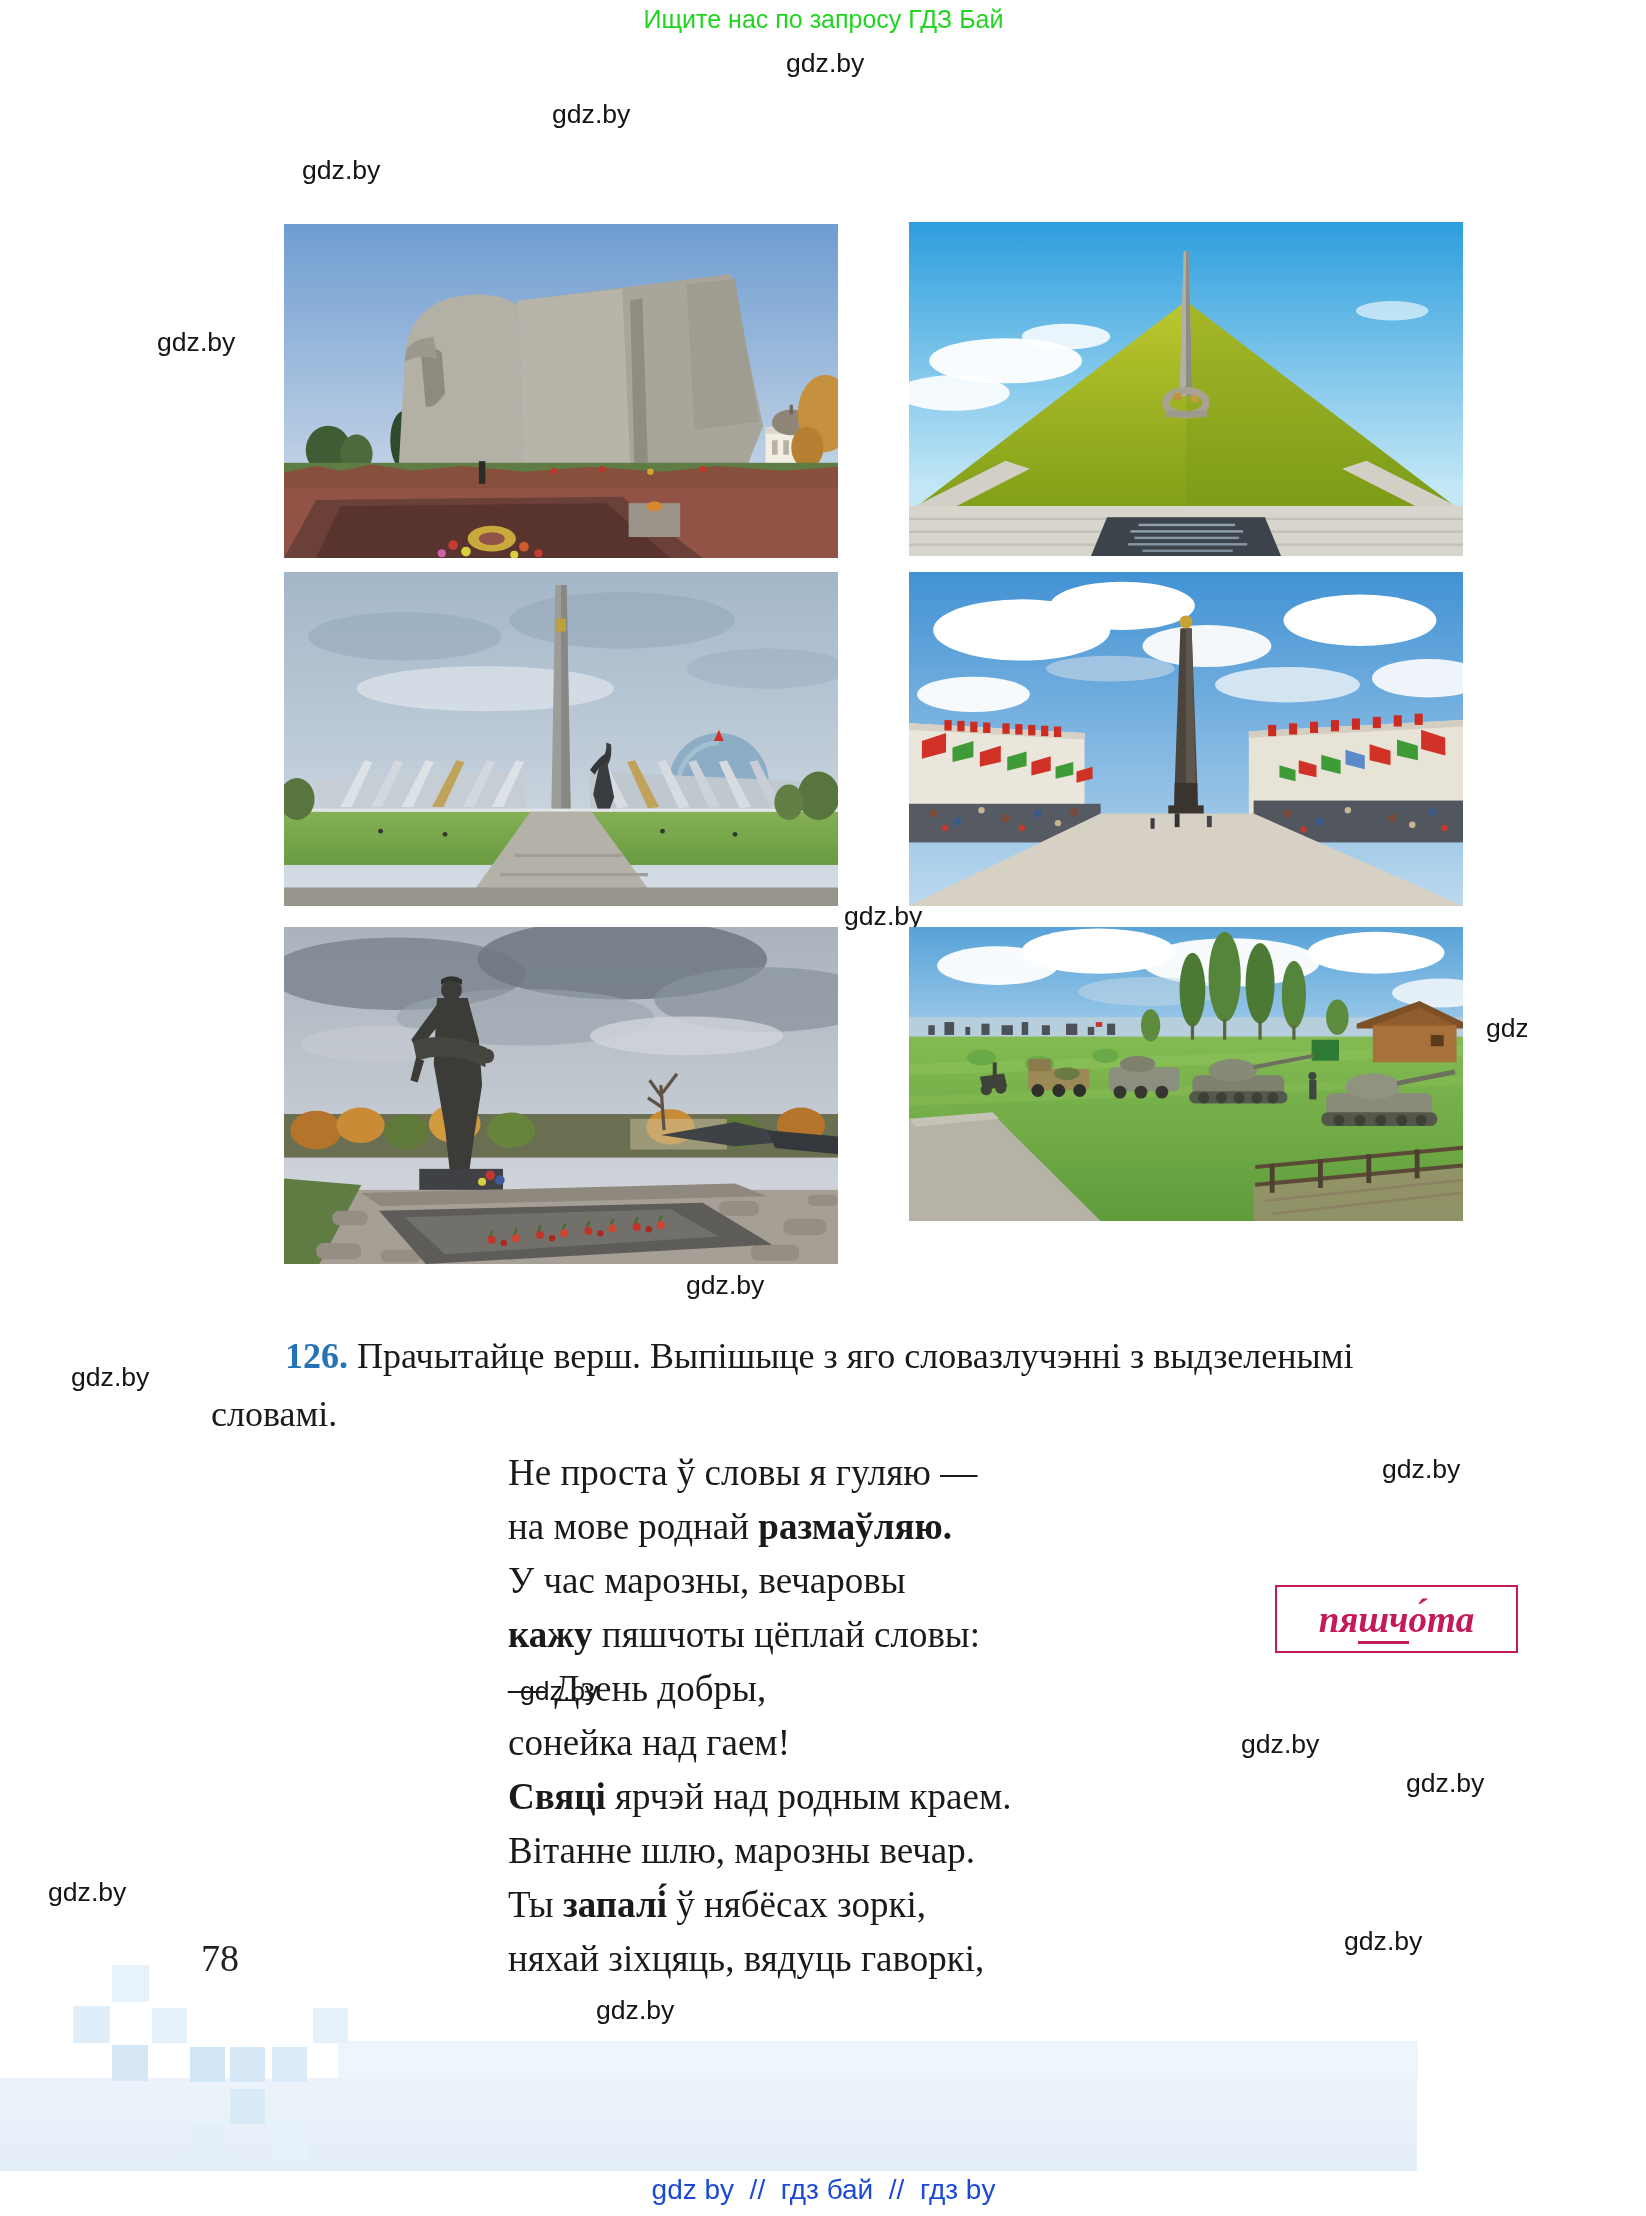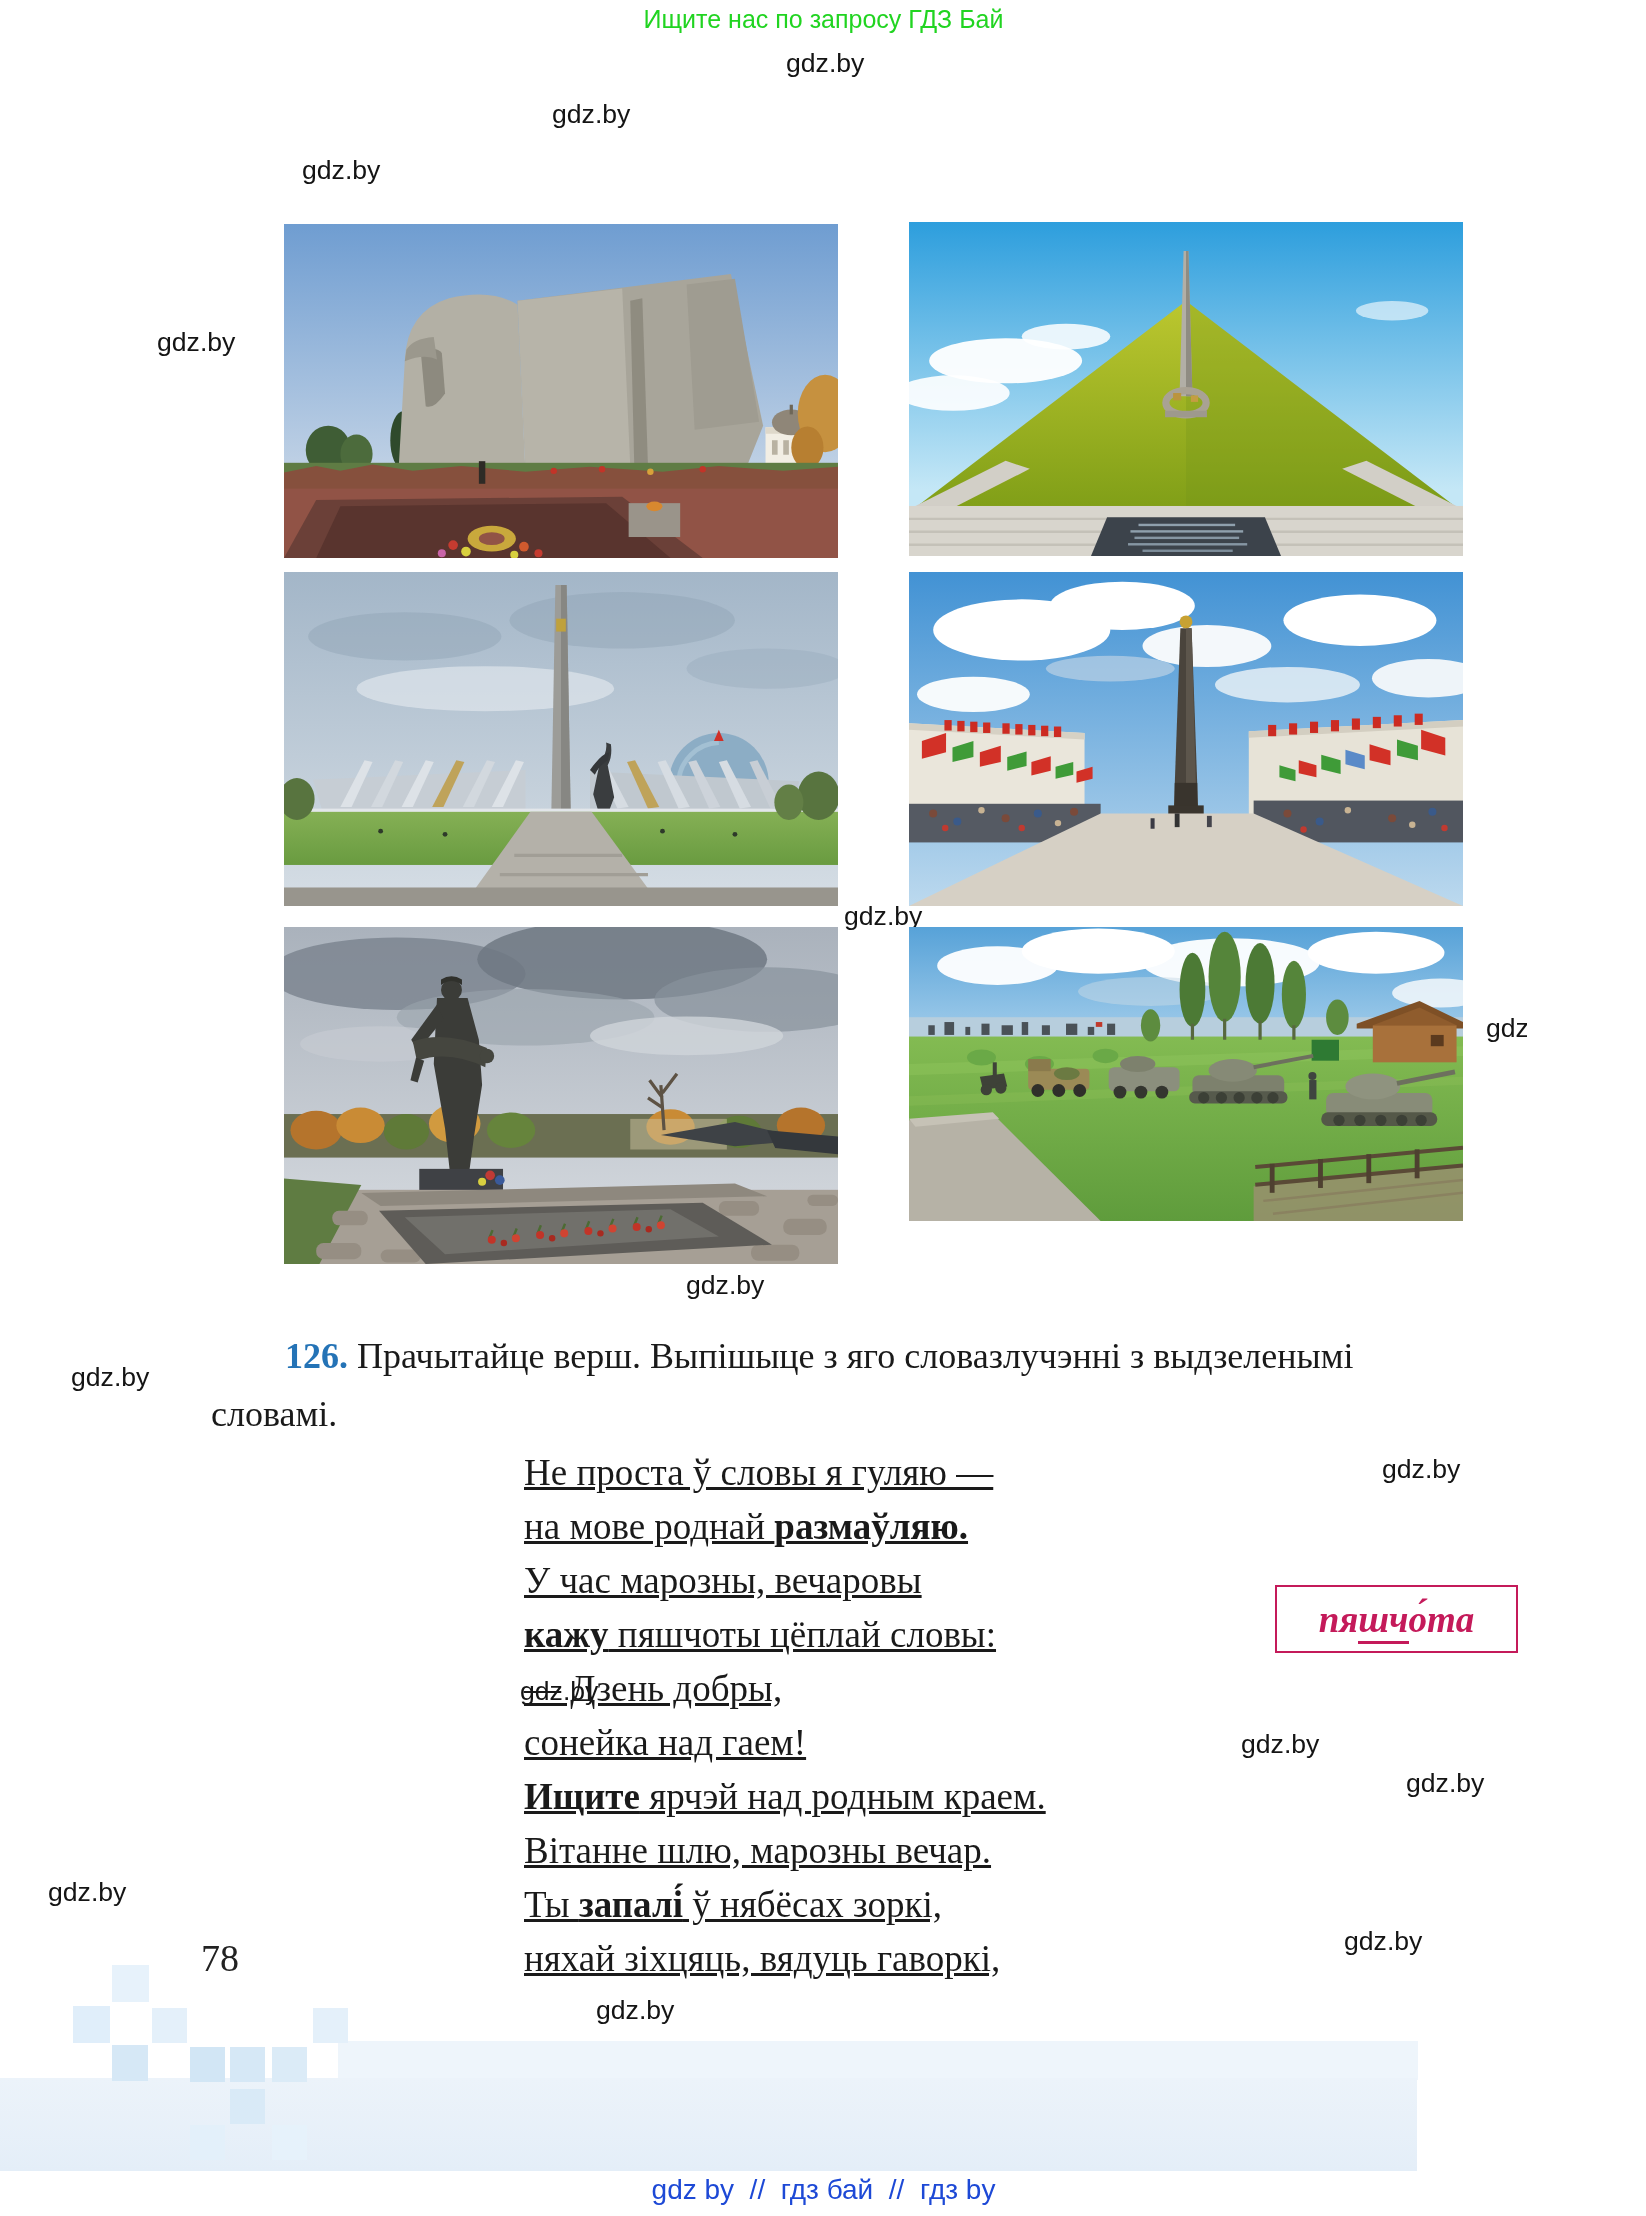--- a/index.html
+++ b/index.html
@@ -23,21 +23,21 @@
   .ph4{left:909px;top:572px;width:554px;height:334px;}
   .ph5{left:284px;top:927px;width:554px;height:337px;}
   .ph6{left:909px;top:927px;width:554px;height:294px;}
 
   
   .exercise{position:absolute;left:211px;top:1327px;width:1328px;font-size:36px;line-height:58px;}
   .ex-line.first{padding-left:74px;}
   .ex-num{font-weight:bold;}
 
   
-  .poem{position:absolute;left:524px;top:1446px;font-size:37px;line-height:54px;text-decoration:underline;}
+  .poem{position:absolute;left:508px;top:1446px;font-size:37px;line-height:54px;}
   .poem-line{white-space:nowrap;}
   .poem .b{font-weight:bold;}
 
   
   .vocab-box{position:absolute;left:1275px;top:1585px;width:239px;height:64px;border:2.4px solid #c41a5a;
              display:flex;align-items:center;justify-content:center;background:#fff;}
   .vocab-word{font-size:37px;font-style:italic;font-weight:bold;white-space:nowrap;}
   .vocab-word .u{border-bottom:3.2px solid currentColor;padding-bottom:1.6px;}
 
   
@@ -511,21 +511,21 @@
       <div class="ex-line">словамі.</div>
     </div>
 
   <div class="poem">
       <div class="poem-line"><span>Не проста ў словы я гуляю —</span></div>
       <div class="poem-line"><span>на мове роднай </span><span class="b">размаўляю.</span></div>
       <div class="poem-line"><span>У час марозны, вечаровы</span></div>
       <div class="poem-line"><span class="b">кажу</span><span> пяшчоты цёплай словы:</span></div>
       <div class="poem-line"><span>— Дзень добры,</span></div>
       <div class="poem-line"><span>сонейка над гаем!</span></div>
-      <div class="poem-line"><span class="b">Ищите</span><span> ярчэй над родным краем.</span></div>
+      <div class="poem-line"><span class="b">Свяці</span><span> ярчэй над родным краем.</span></div>
       <div class="poem-line"><span>Вітанне шлю, марозны вечар.</span></div>
       <div class="poem-line"><span>Ты </span><span class="b">запалі́</span><span> ў нябёсах зоркі,</span></div>
       <div class="poem-line"><span>няхай зіхцяць, вядуць гаворкі,</span></div>
     </div>
 
   <div class="vocab-box" style="border-color: rgb(196, 26, 90); text-align: center;">
     <span class="vocab-word" style="color: rgb(196, 26, 90);"><span>пя</span><span class="u">шч</span><span>о́</span><span>та</span></span>
   </div>
 
   <div class="bandA"></div>

